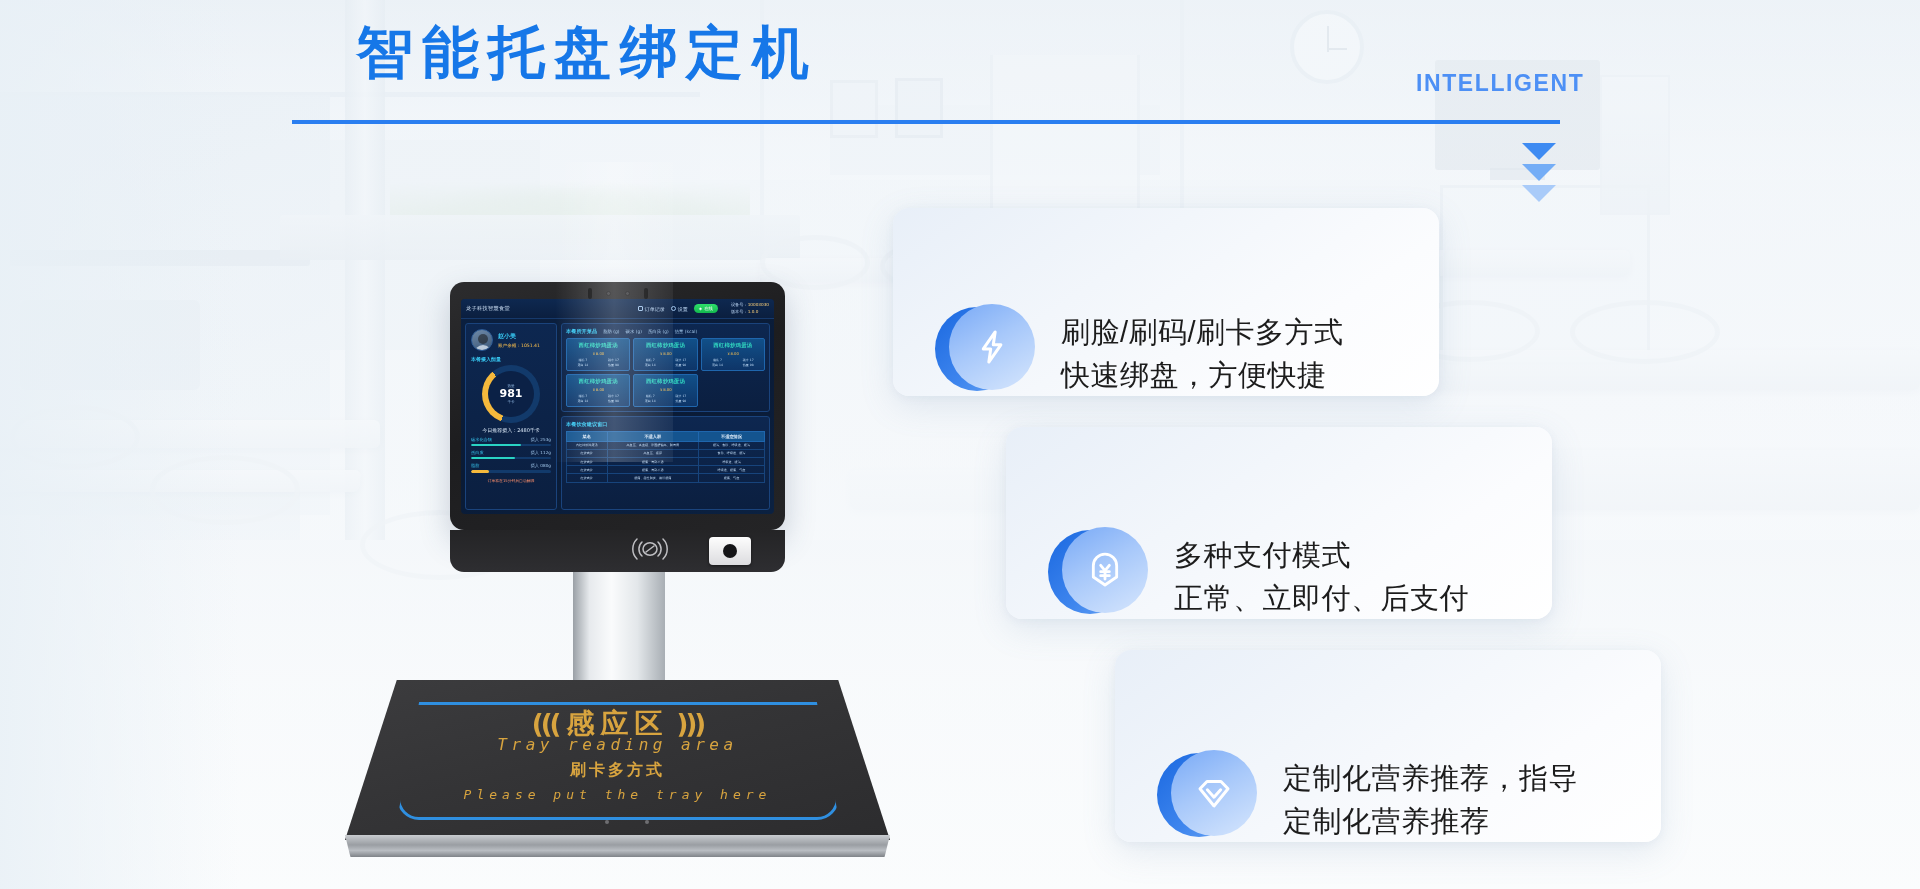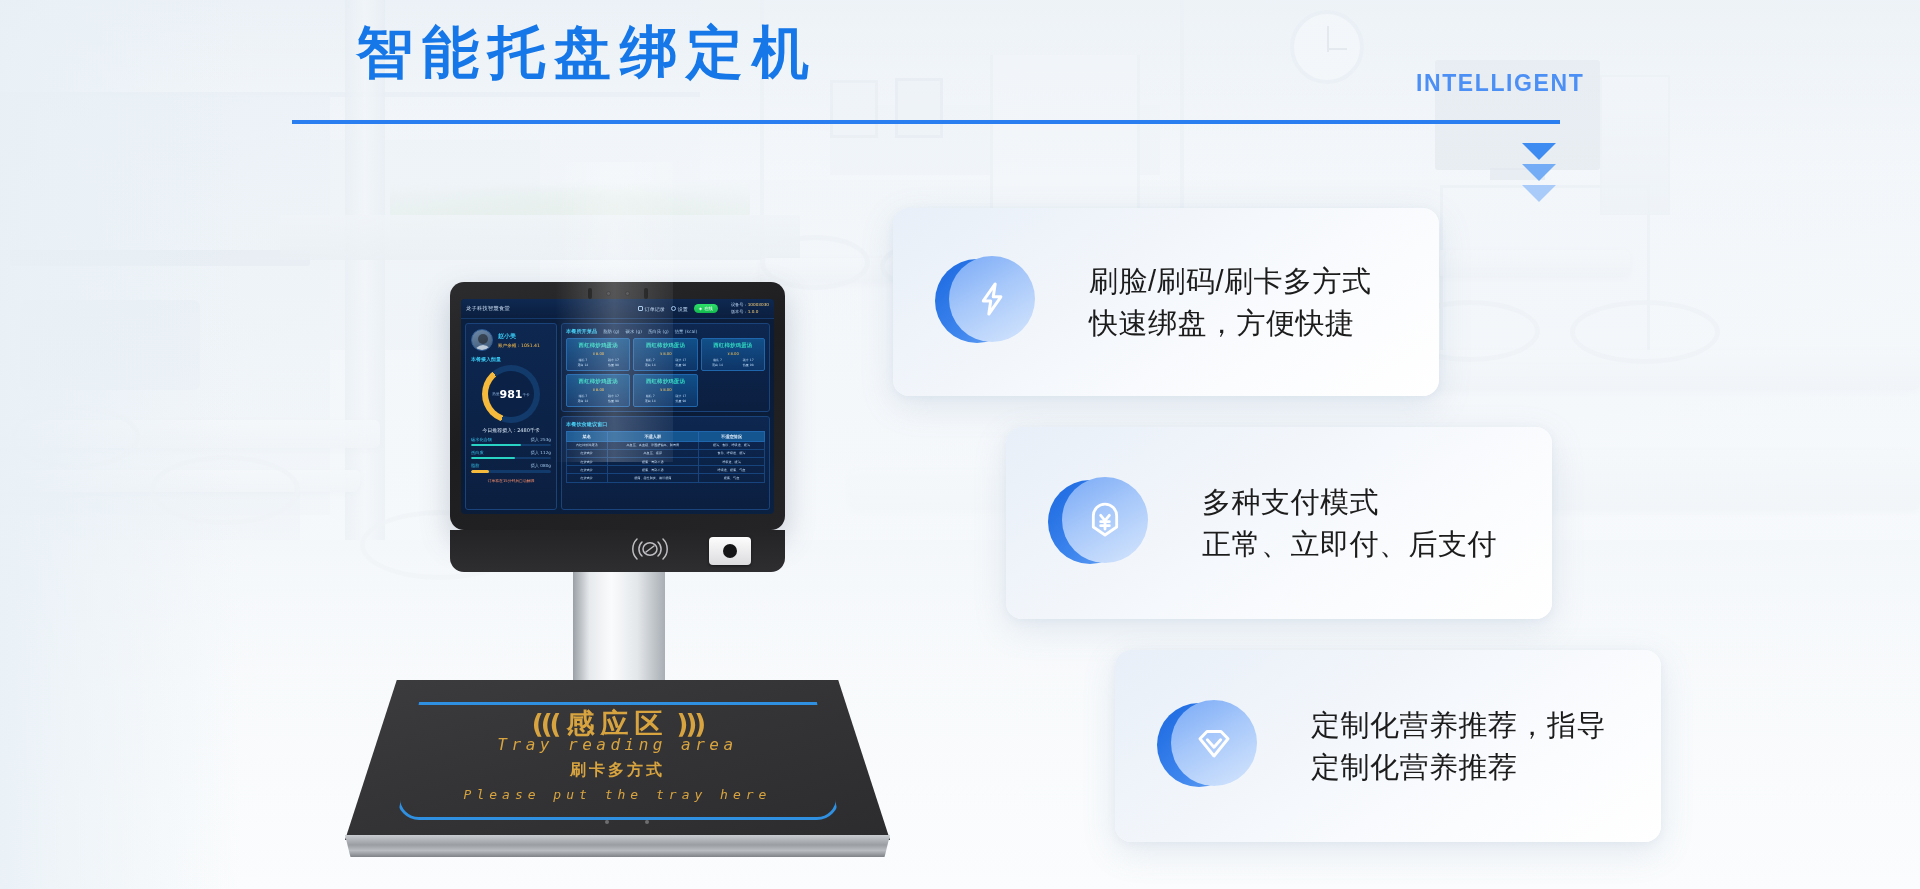--- a/index.html
+++ b/index.html
@@ -85,21 +85,21 @@
   .arrow{width:0;height:0;border-left:17px solid transparent;border-right:17px solid transparent;margin-bottom:4px;}
   .a1{border-top:17px solid #3e8bf2;}
   .a2{border-top:17px solid #74adf6;}
   .a3{border-top:17px solid #a9cbf9;}
 
   
   .card{
     position:absolute;border-radius:16px;
     background:linear-gradient(145deg,#e8eff8 0%,#f2f6fb 38%,#fbfcfe 72%,#ffffff 100%);
     box-shadow:0 10px 34px rgba(110,140,180,.16), 0 2px 8px rgba(110,140,180,.08);
-    display:flex;align-items:center;gap:28px;
+    display:flex;align-items:flex-end;
   }
   #card-0{left:893px;top:208px;width:546px;height:188px;padding-left:42px;}
   #card-1{left:1006px;top:427px;width:546px;height:192px;padding-left:42px;}
   #card-2{left:1115px;top:650px;width:546px;height:192px;padding-left:42px;}
 
   .card-icon{position:relative;width:92px;height:92px;flex:0 0 92px;margin-right:34px;}
   .icon-back{position:absolute;left:0;top:3px;width:84px;height:84px;border-radius:50%;
     background:linear-gradient(135deg,#1a68e0 0%,#3f86ee 60%,#6ea8f4 100%);}
   .icon-front{position:absolute;left:14px;top:0px;width:86px;height:86px;border-radius:50%;
     background:linear-gradient(150deg,#78a9f6 0%,#a7c8fa 45%,#d6e6fd 100%);
@@ -149,21 +149,21 @@
   .avatar:before{content:"";position:absolute;left:6px;top:4px;width:10px;height:10px;border-radius:50%;background:#1a1a1a;opacity:.55;}
   .avatar:after{content:"";position:absolute;left:2px;top:15px;width:18px;height:12px;border-radius:9px 9px 0 0;background:#d8e4ef;opacity:.8;}
   .uname{font-size:6px;color:#37c6f0;font-weight:bold;}
   .ubal{font-size:4.6px;color:#bdd6f2;margin-top:2.5px;}
   .ubal span{color:#ffc24d;}
   .sec-label{font-size:5px;color:#37c6f0;margin-top:5px;font-weight:bold;}
   .ring-wrap{position:relative;width:58px;height:58px;margin:3px auto 0;}
   .ring{position:absolute;inset:0;border-radius:50%;
      background:conic-gradient(from 200deg,#f5b93c 0deg 120deg,#123a6b 120deg 360deg);}
   .ring-in{position:absolute;left:6px;top:6px;right:6px;bottom:6px;border-radius:50%;
-     background:#0b2146;display:flex;flex-direction:row;align-items:center;justify-content:center;}
+     background:#0b2146;display:flex;flex-direction:column;align-items:center;justify-content:center;}
   .ring-top{font-size:3.6px;color:#8fb6e0;}
   .ring-val{font-size:11px;color:#ffffff;font-weight:bold;line-height:1;}
   .ring-unit{font-size:3.6px;color:#8fb6e0;margin-top:1px;}
   .rec-line{font-size:5px;color:#dbe9f8;text-align:center;margin-top:4px;}
   .bar-block{margin-top:4px;}
   .bar-top{display:flex;justify-content:space-between;font-size:4.2px;color:#9fc4e8;}
   .bar-top .lab{color:#37c6f0;}
   .bar-track{height:2.6px;background:#123a6b;border-radius:2px;margin-top:1.6px;overflow:hidden;}
   .bar-fill{height:100%;border-radius:2px;}
   .tipline{font-size:3.8px;color:#ff8f6b;text-align:center;margin-top:5px;}

